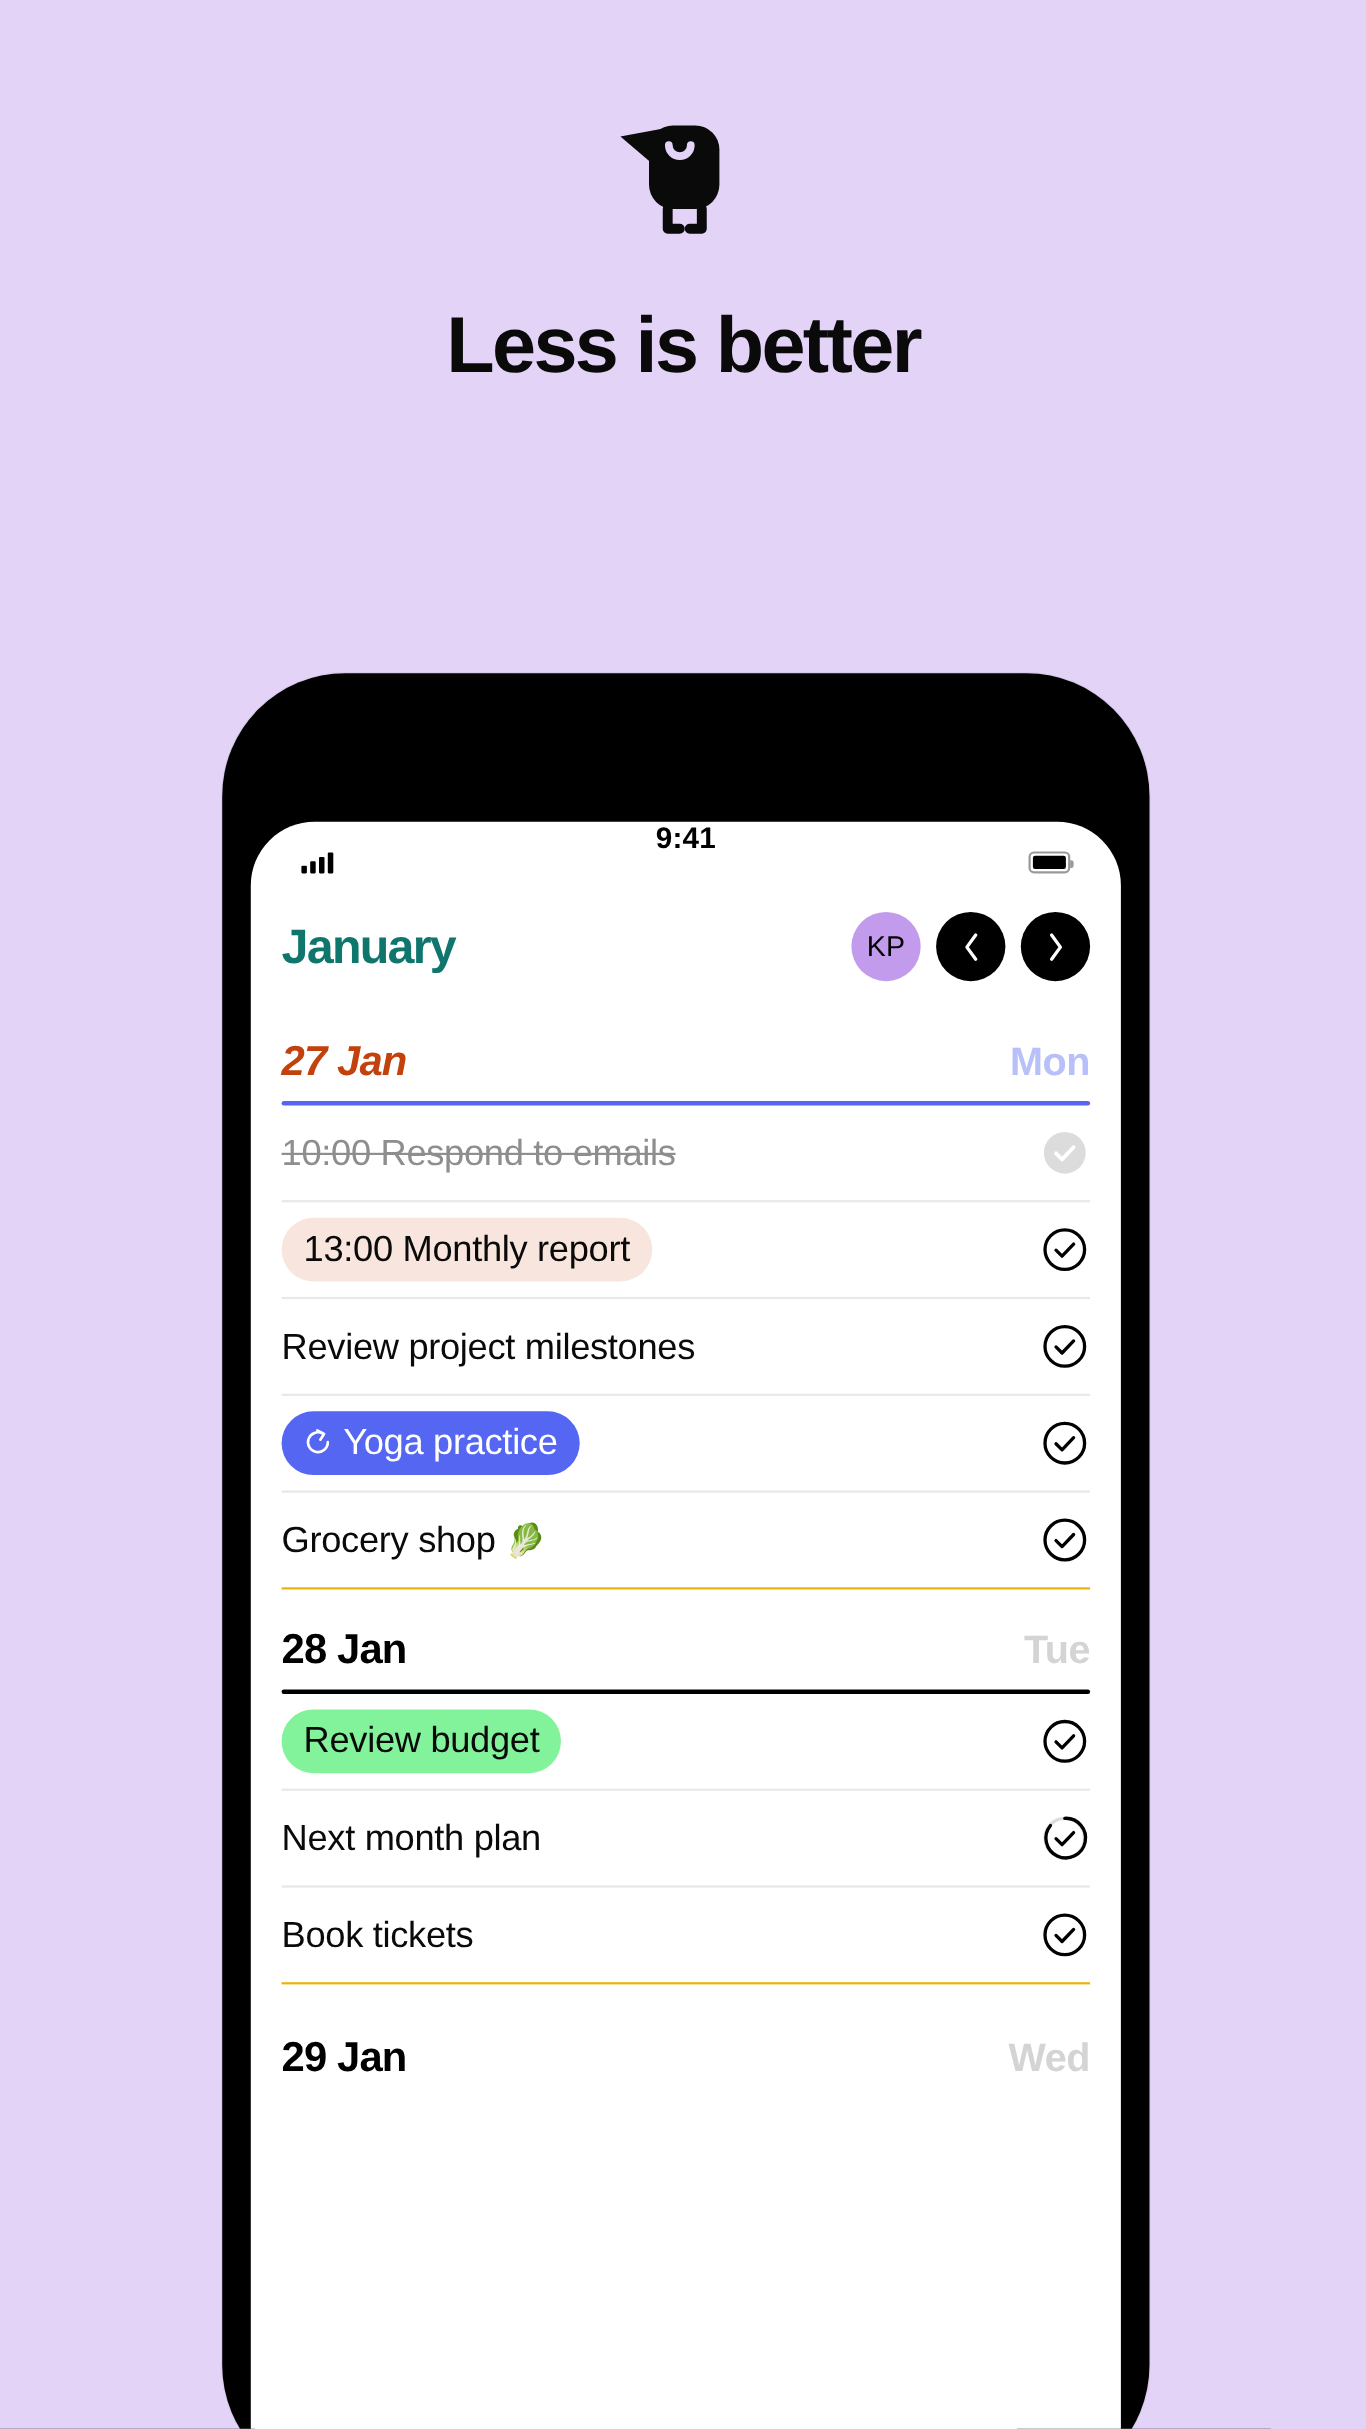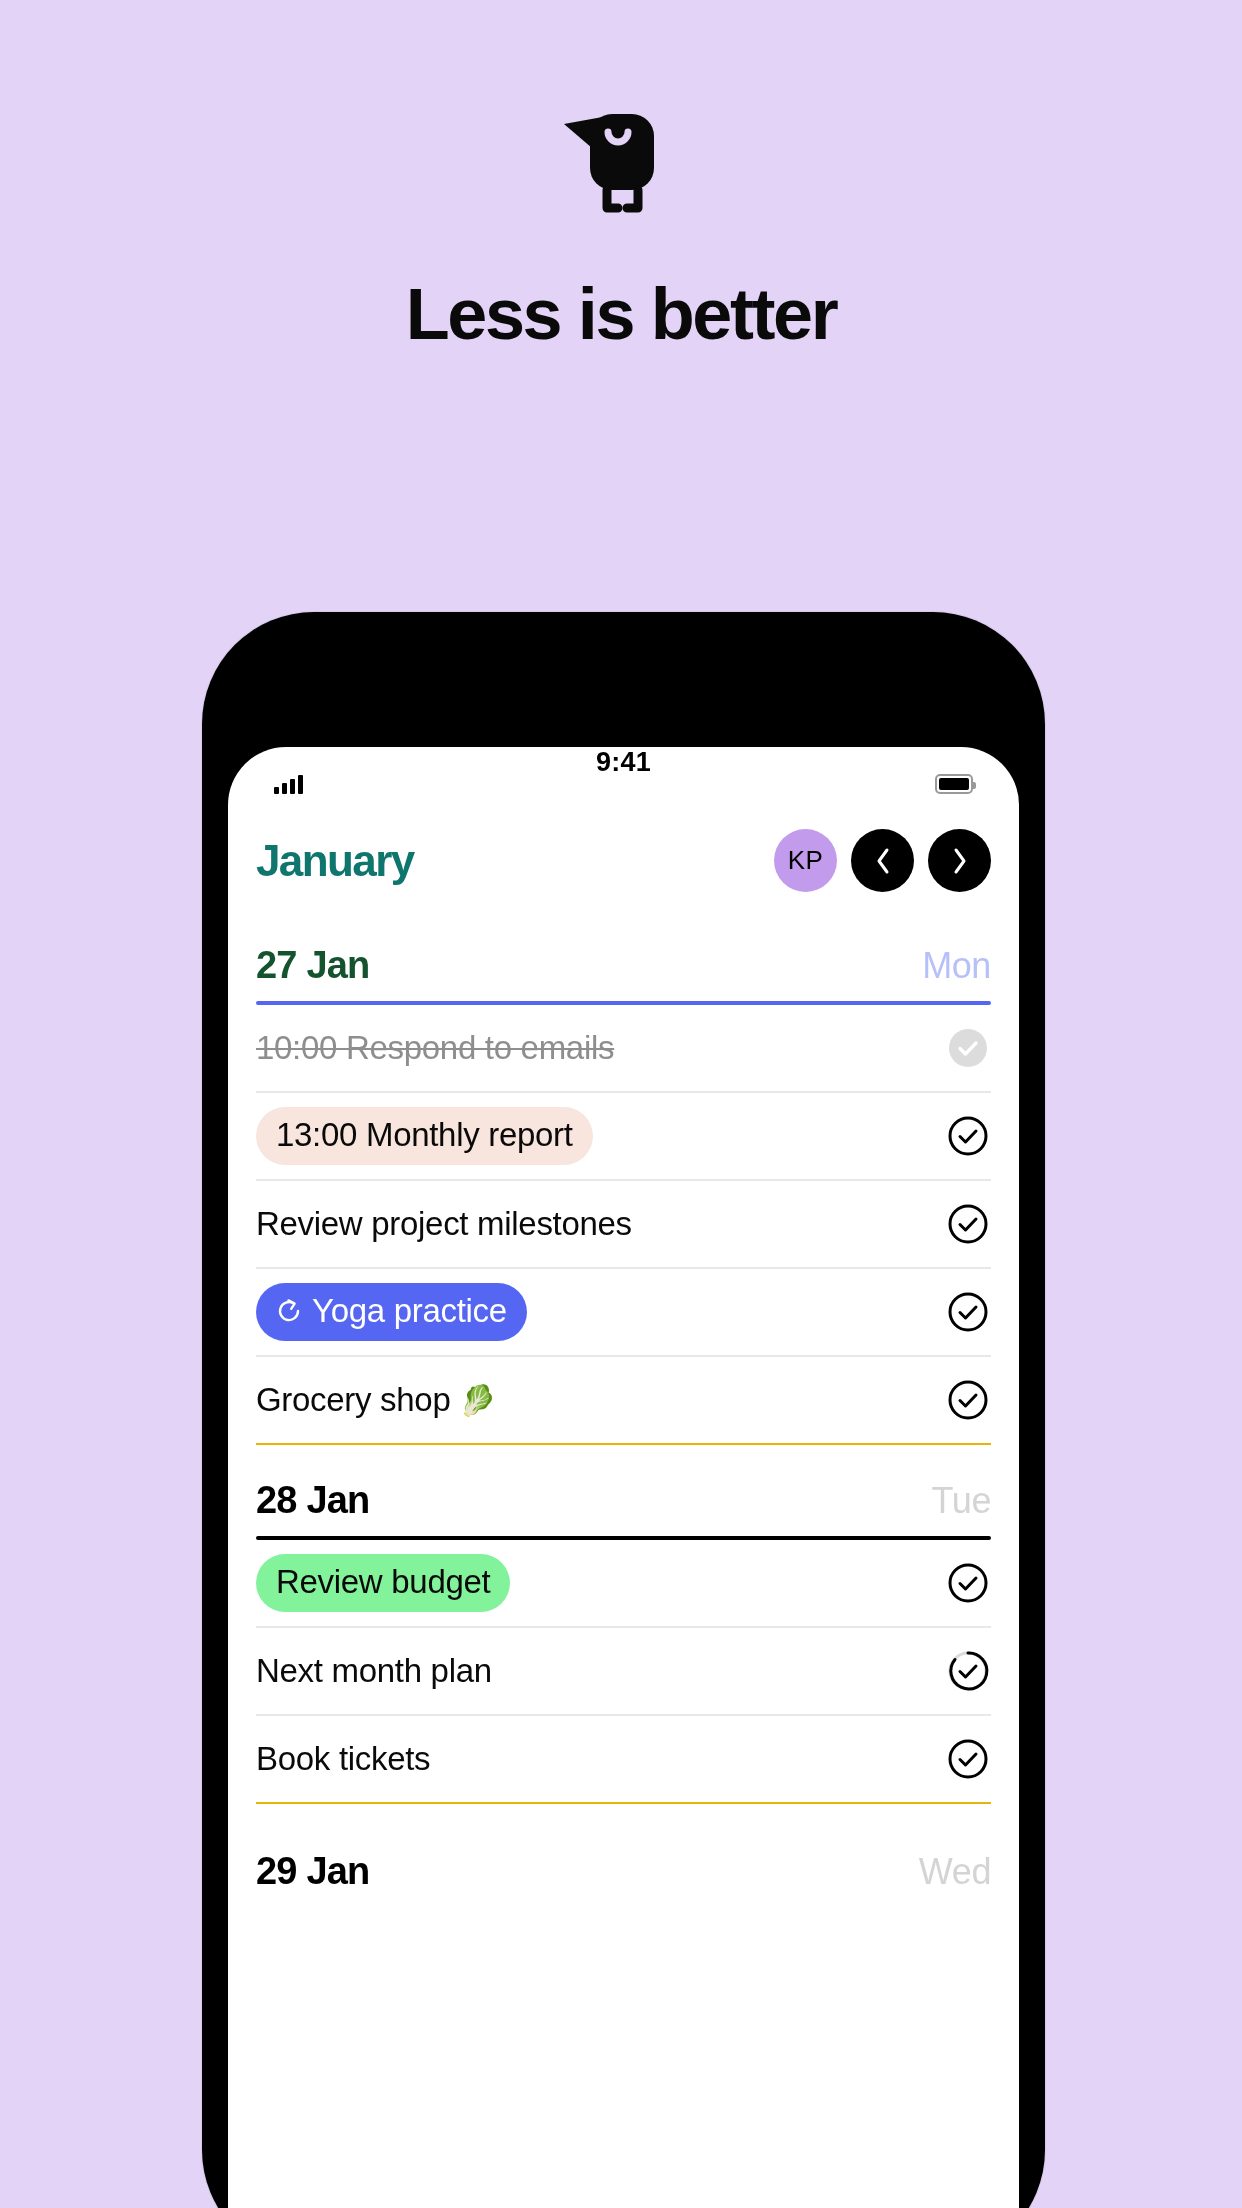--- a/index.html
+++ b/index.html
@@ -142,25 +142,25 @@
   .list { padding: 0 28px; }
 
   .day-head {
     display: flex;
     align-items: baseline;
     justify-content: space-between;
     padding-top: 34px;
     padding-bottom: 14px;
   }
   .day-date { font-size: 38px; font-weight: 800; letter-spacing: -.8px; }
-  .day-dow  { font-size: 36px; font-weight: 400; letter-spacing: -.4px; }
+  .day-dow  { font-size: 36px; font-weight: 700; letter-spacing: -.4px; }
 
   .day-rule { height: 4px; width: 100%; border-radius: 2px; }
 
-  .day-accent .day-date { color: #14532d; }
+  .day-accent .day-date { color: #c2410c; font-style: italic; }
   .day-accent .day-dow  { color: #b8c0fa; }
   .day-accent .day-rule { background: #5566f2; }
 
   .day-plain .day-date { color: #000; }
   .day-plain .day-dow  { color: #d4d4d4; }
   .day-plain .day-rule { background: #000; }
 
   
   .task {
     display: flex;

